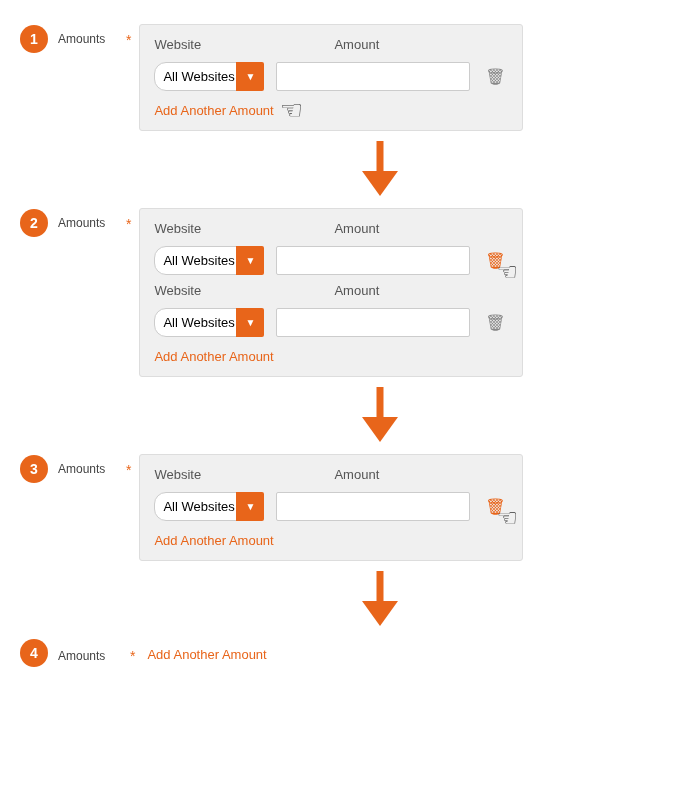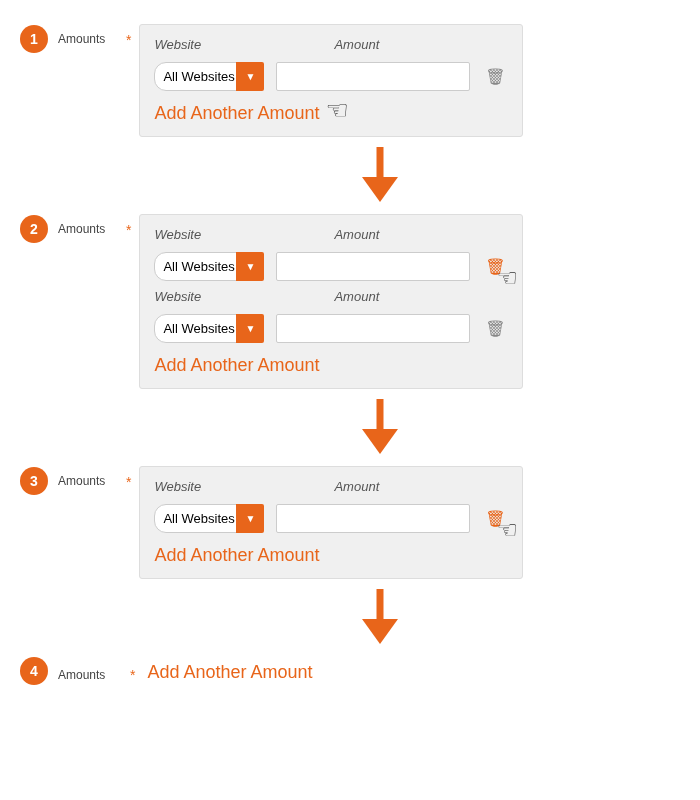--- a/index.html
+++ b/index.html
@@ -56,21 +56,20 @@
       padding: 12px 14px;
       border-radius: 3px;
       flex: 1;
       max-width: 460px;
     }
 
     .row-header {
       display: flex;
       gap: 8px;
       margin-bottom: 6px;
-      font-style: italic;
     }
 
     .col-website { flex: 1; }
     .col-amount { flex: 1; margin-left: 36px; }
     .col-delete { width: 30px; }
 
     .col-label {
       font-size: 13px;
       color: #555;
       margin-bottom: 4px;
@@ -136,21 +135,21 @@
       cursor: pointer;
       display: flex;
       align-items: center;
       justify-content: center;
       flex-shrink: 0;
     }
 
     .add-another-link {
       color: #e8651a;
       text-decoration: none;
-      font-size: 18px;
+      font-size: 13px;
       cursor: pointer;
       display: inline-block;
       margin-top: 4px;
     }
 
     
     .big-arrow {
       display: flex;
       justify-content: center;
       margin: 8px 0;

